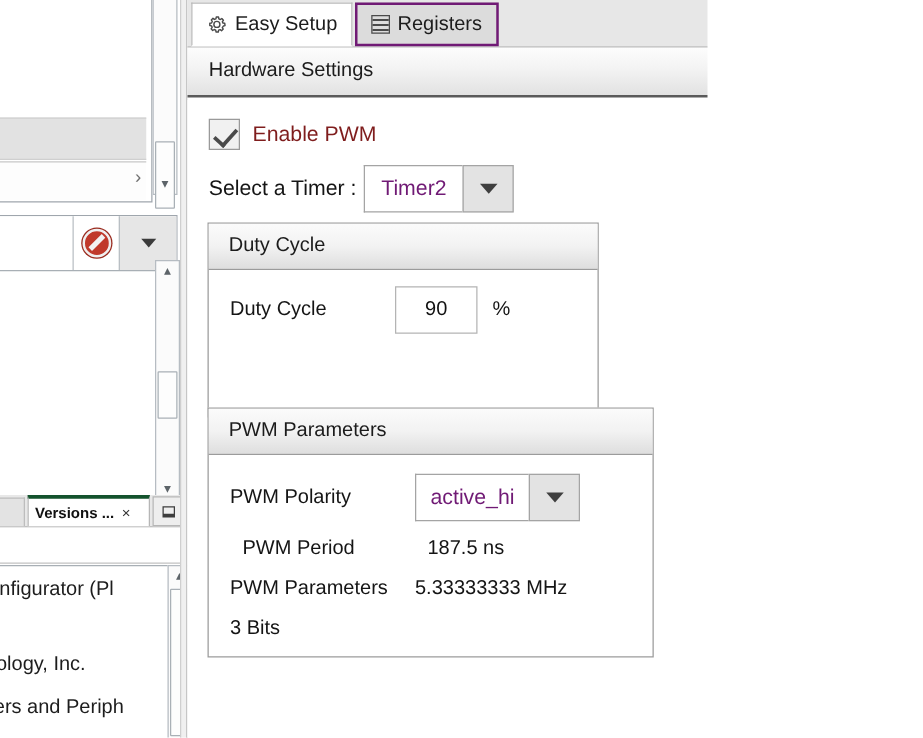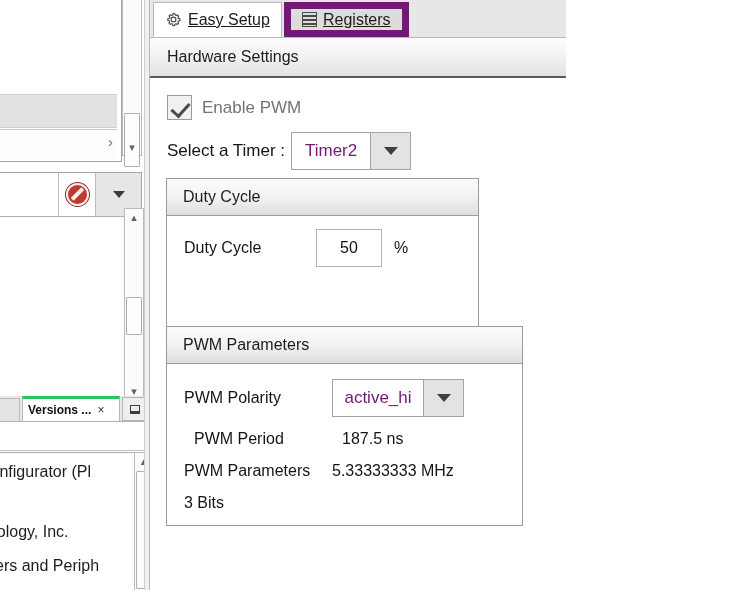--- a/index.html
+++ b/index.html
@@ -187,21 +187,21 @@
     border: 1px solid #bdbdbd;
     border-bottom: none;
     box-sizing: border-box;
   }
   .bl-tab {
     position: absolute;
     left: 32px; top: 0;
     width: 98px; height: 25px;
     background: #ffffff;
     border: 1px solid #b6b6b6;
-    border-top: 3px solid #22c55e;
+    border-top: 3px solid #14532d;
     border-bottom: none;
     box-sizing: border-box;
     display: flex;
     align-items: center;
     padding: 0 5px;
   }
   .bl-tab-label {
     font-size: 12px;
     font-weight: bold;
     color: #111;
@@ -290,33 +290,32 @@
     top: 2px;
     height: 35px;
     box-sizing: border-box;
     display: flex;
     align-items: center;
     gap: 6px;
     padding: 0 11px;
     font-size: 16px;
     color: #1c1c1c;
     white-space: nowrap;
-    text-decoration: underline;
   }
   .tab.active {
     left: 3px;
     background: #ffffff;
     border: 1px solid #b9b9b9;
     border-bottom: 1px solid #ffffff;
     z-index: 3;
   }
   .tab.inactive {
     left: 134px;
     background: #dcdcdc;
-    border: 7px solid #701a75;
+    border: 2px solid #701a75;
     z-index: 2;
   }
 
   .gear-icon { flex: 0 0 auto; }
   .lines-icon {
     flex: 0 0 auto;
     width: 15px; height: 15px;
     border: 1px solid #4a4a4a;
     box-sizing: border-box;
     background:
@@ -370,21 +369,21 @@
   }
   .checkbox::after {
     content: "";
     position: absolute;
     left: 7px; top: 3px;
     width: 8px; height: 15px;
     border: solid #4a4a4a;
     border-width: 0 3px 3px 0;
     transform: rotate(42deg);
   }
-  .chk-label { font-size: 17px; color: #737373; }
+  .chk-label { font-size: 17px; color: #7f1d1d; }
 
   
   .timer-row {
     position: absolute;
     left: 17px; top: 52px;
     display: flex;
     align-items: center;
   }
   .timer-label { font-size: 17px; color: #151515; margin-right: 6px; }
 
@@ -567,21 +566,21 @@
           <span class="combo-arrow"></span>
         </span>
       </span>
     </div>
 
     <div class="group" style="left:16px; top:98px; width:313px; height:156px;">
       <div class="group-title">Duty Cycle</div>
       <div class="group-body" style="height:100px;">
         <div class="form-row" style="top:13px;">
           <span class="form-label" style="width:132px;">Duty Cycle</span>
-          <span class="text-input" style="width:66px;">50</span>
+          <span class="text-input" style="width:66px;">90</span>
           <span class="unit" style="margin-left:12px;">%</span>
         </div>
       </div>
     </div>
 
     <div class="group" style="left:16px; top:246px; width:357px; height:200px;">
       <div class="group-title">PWM Parameters</div>
       <div class="group-body" style="height:161px;">
         <div class="form-row" style="top:15px;">
           <span class="form-label" style="width:148px;">PWM Polarity</span>

